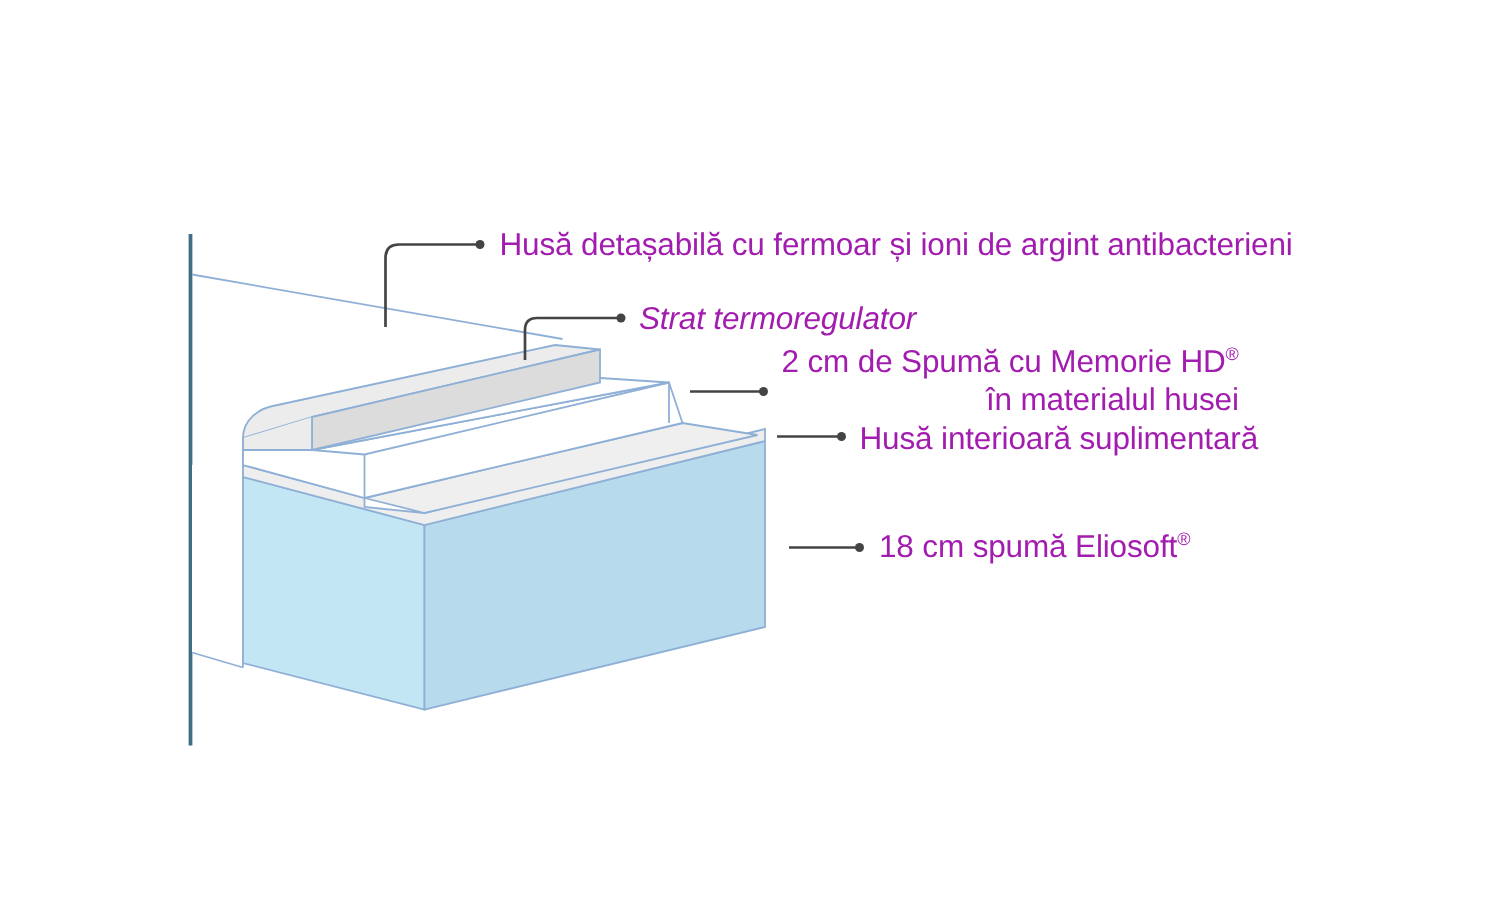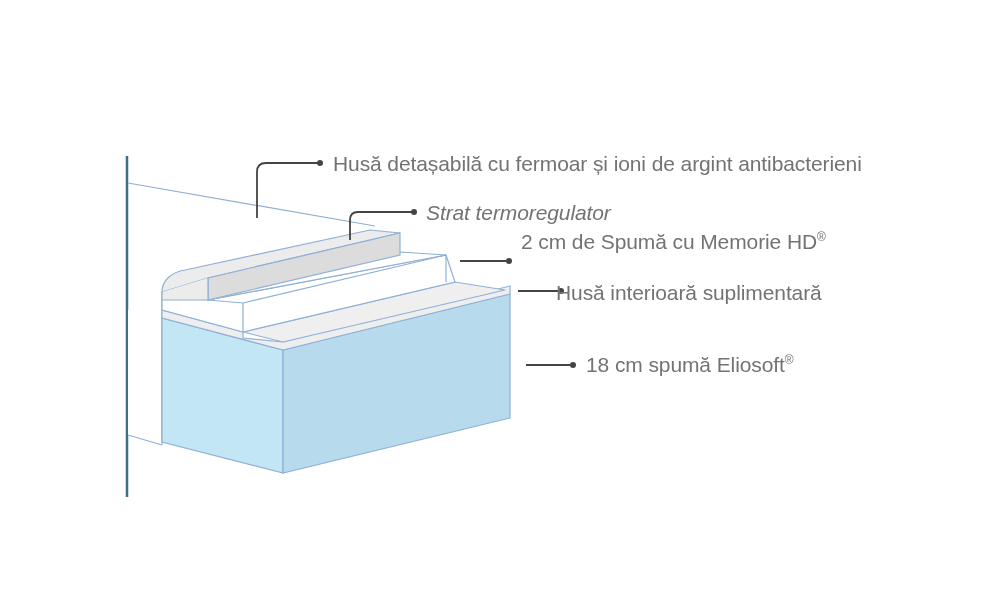--- a/index.html
+++ b/index.html
@@ -1,19 +1,19 @@
 <!DOCTYPE html>
 <html><head>
   <meta charset="utf-8">
   <style>
     html, body { margin: 0; padding: 0; background: #ffffff; }
     body { width: 1000px; height: 600px; position: relative; overflow: hidden;
            font-family: "Liberation Sans", "DejaVu Sans", sans-serif; color: #222222; }
     #diagram { position: absolute; left: 0; top: 0; width: 1000px; height: 600px; }
-    .label { position: absolute; font-size: 21px; line-height: 25px; color: #737373; white-space: nowrap; letter-spacing: -0.1px; }
+    .label { position: absolute; font-size: 21px; line-height: 25px; color: #a21caf; white-space: nowrap; letter-spacing: -0.1px; }
     .label sup { font-size: 12px; vertical-align: 8px; line-height: 0; }
   </style>
 </head>
 <body>
 
 <svg id="diagram" viewBox="0 0 1000 600" xmlns="http://www.w3.org/2000/svg">
 
   <line x1="127" y1="156" x2="127" y2="497" stroke="#3f6e86" stroke-width="2.5"></line>
 
   <g fill="#ffffff" stroke="#8fb0d6" stroke-width="1.2">
@@ -67,19 +67,20 @@
 </svg>
 
 <div class="label" style="left:333px; top:151px;">
   <span>Husă detașabilă cu fermoar și ioni de argint antibacterieni</span>
 </div>
 <div class="label" style="left:426px; top:200px;font-style:italic;">
   <span>Strat termoregulator</span>
 </div>
 <div class="label" style="left:521px; top:229px;text-align:right;">
   <span>2 cm de Spumă cu Memorie HD</span><sup>®</sup><br>
+  <span>în materialul husei</span>
 </div>
-<div class="label" style="left:556px; top:280px;">
+<div class="label" style="left:573px; top:280px;">
   <span>Husă interioară suplimentară</span>
 </div>
 <div class="label" style="left:586px; top:352px;">
   <span>18 cm spumă Eliosoft</span><sup>®</sup><br>
 </div>
 
 </body></html>

